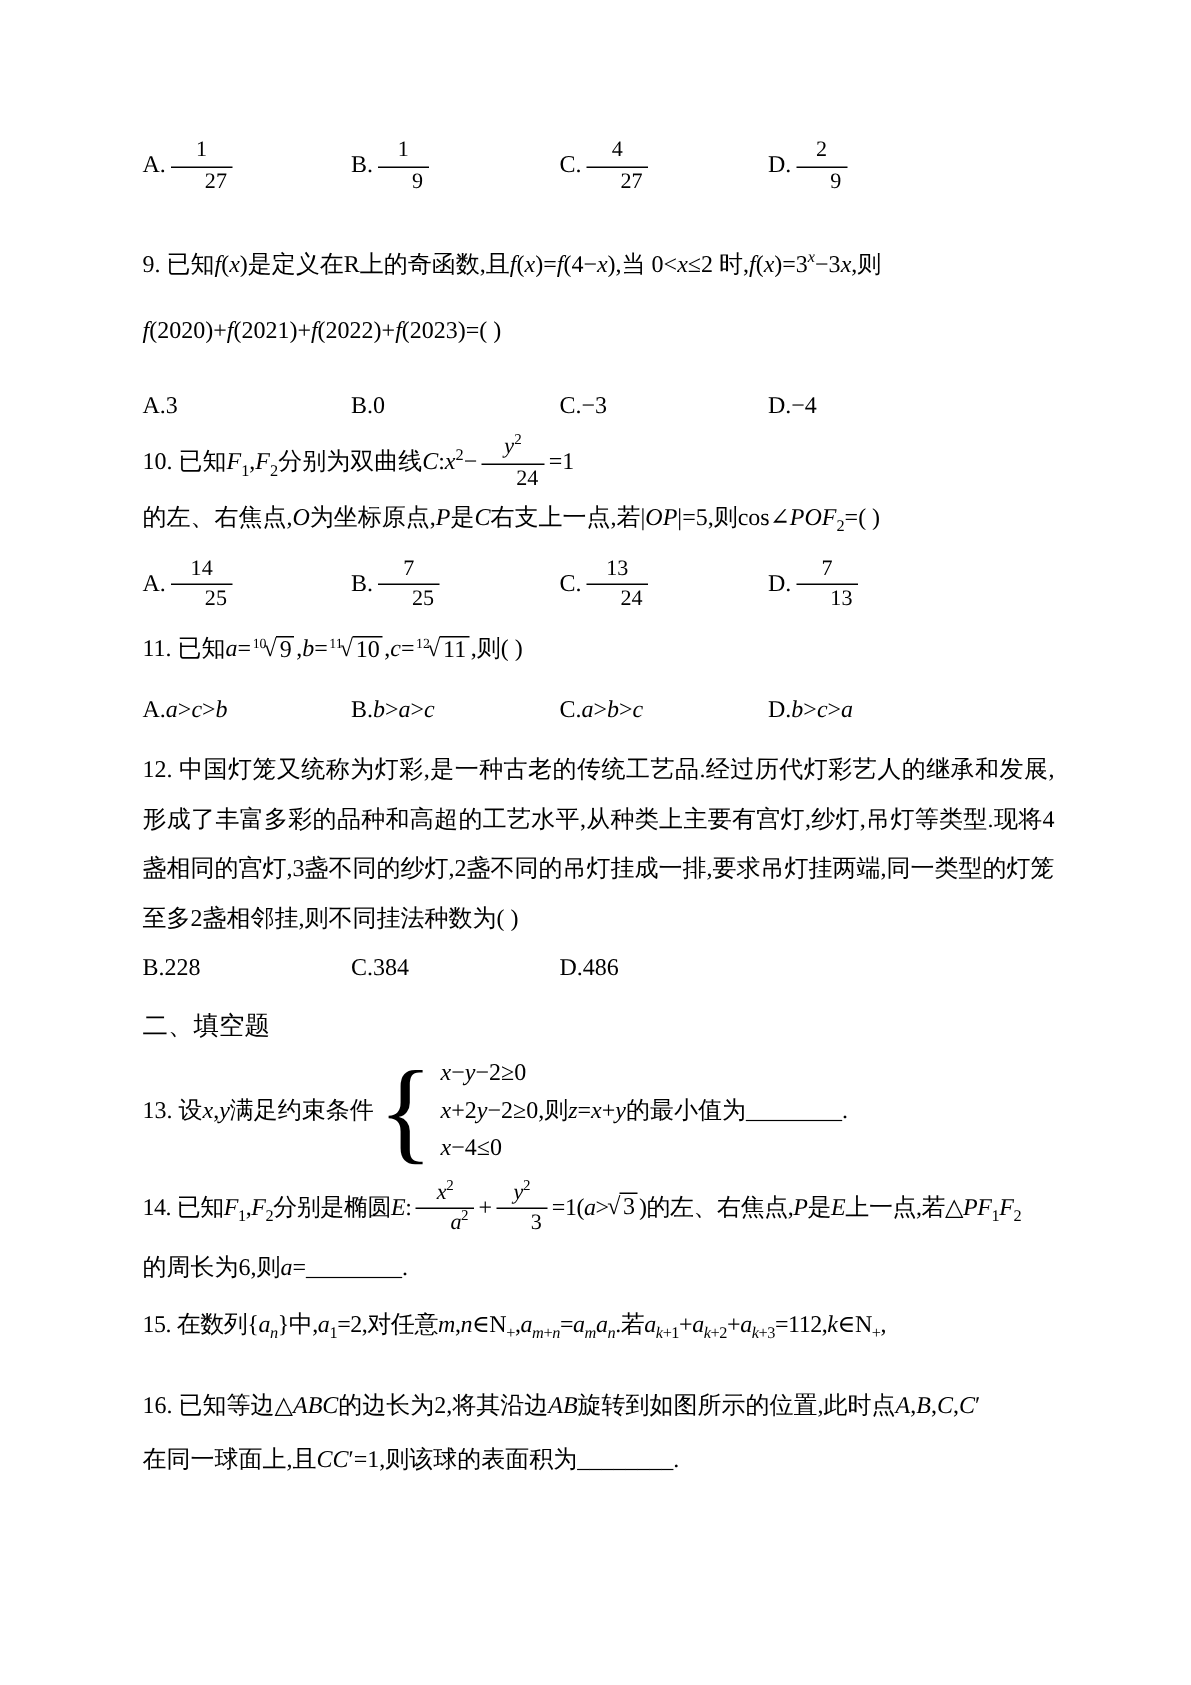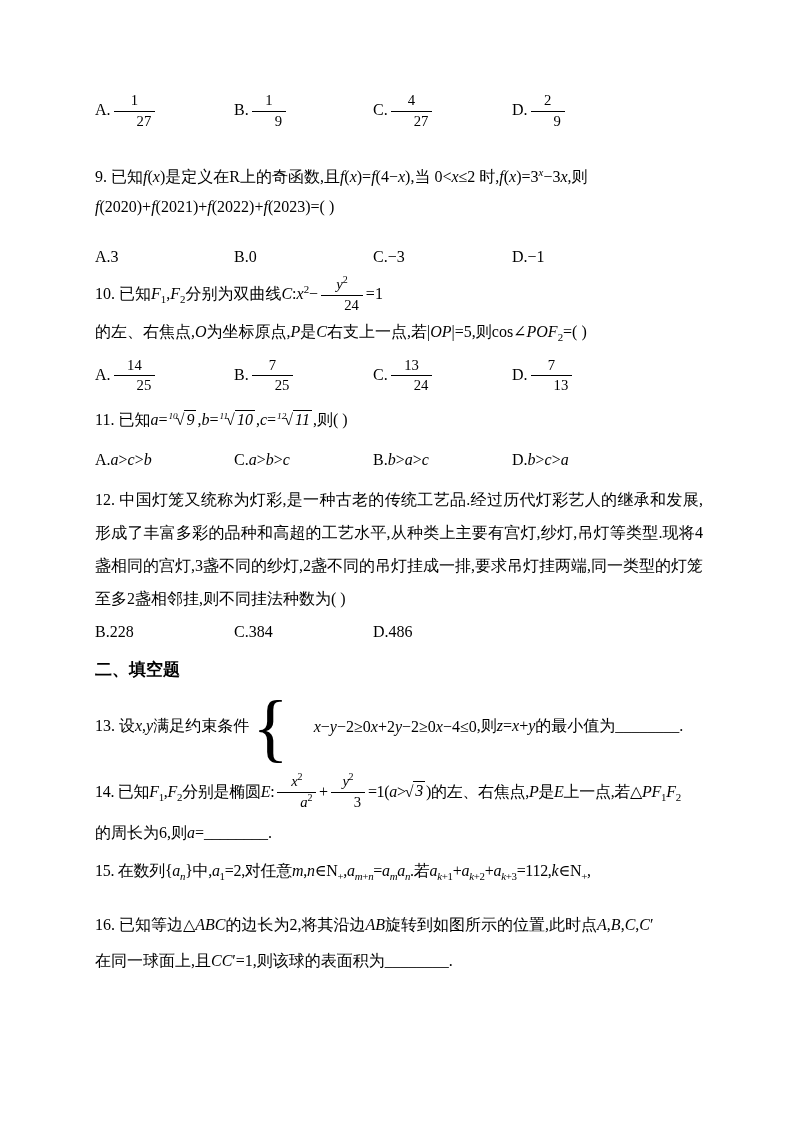--- a/index.html
+++ b/index.html
@@ -5,71 +5,71 @@
   *{margin:0;padding:0;box-sizing:border-box;}
   html,body{background:#ffffff;}
   .page{position:relative;width:794px;height:1123px;background:#ffffff;color:#000;
         font-family:"Liberation Serif","DejaVu Serif",serif;font-size:16px;overflow:hidden;}
   .content{position:absolute;left:95px;top:0;width:608px;}
   .line{line-height:30px;}
   .optrow{display:flex;align-items:center;line-height:30px;}
   .opt{width:139px;flex-shrink:0;}
   .opt:last-child{width:auto;}
   .para{text-align:justify;line-height:33px;}
-  .section{font-weight:bold;font-size:17px;line-height:30px;}
+  .section{font-weight:normal;font-size:17px;line-height:30px;}
   .q13{display:flex;align-items:center;}
-  .cases{display:inline-flex;flex-direction:row;margin-left:20px;}
+  .cases{display:inline-flex;flex-direction:column;}
   .cline{line-height:25px;white-space:nowrap;}
   .brace{font-size:76px;line-height:1;margin:0 5px 0 3px;}
   .fr{display:inline-block;vertical-align:middle;text-align:center;font-size:92%;margin:0 3px;}
   .fn{display:block;border-bottom:1px solid #000;padding:0 4px 1px;line-height:1.2;}
   .fd{display:block;padding:1px 4px 0;line-height:1.2;margin-left:19px;}
-  .rt{display:inline-block;white-space:nowrap;margin:0 1px;font-style:italic;}
+  .rt{display:inline-block;white-space:nowrap;margin:0 1px;}
   .ri{font-size:58%;vertical-align:0.6em;margin-right:-2px;}
   .rb{border-top:1px solid #000;padding:0 2px;}
   sup,sub{font-size:68%;line-height:0;}
   .mv{font-style:italic;}
   .tight{letter-spacing:-0.3px;}
 </style>
 </head>
 <body>
 
 <div class="page">
   <div class="content">
 
     <div class="optrow" style="margin-top:92px">
       <span class="opt">A.<span class="fr"><span class="fn">1</span><span class="fd">27</span></span></span>
       <span class="opt">B.<span class="fr"><span class="fn">1</span><span class="fd">9</span></span></span>
       <span class="opt">C.<span class="fr"><span class="fn">4</span><span class="fd">27</span></span></span>
       <span class="opt">D.<span class="fr"><span class="fn">2</span><span class="fd">9</span></span></span>
     </div>
 
     <div class="line" style="margin-top:32px">9. 已知<i class="mv">f</i>(<i class="mv">x</i>)是定义在R上的奇函数,且<i class="mv">f</i>(<i class="mv">x</i>)=<i class="mv">f</i>(4−<i class="mv">x</i>),当 0&lt;<i class="mv">x</i>≤2 时,<i class="mv">f</i>(<i class="mv">x</i>)=3<sup><i class="mv">x</i></sup>−3<i class="mv">x</i>,则</div>
-    <div class="line" style=""><i class="mv">f</i>(2020)+<i class="mv">f</i>(2021)+<i class="mv">f</i>(2022)+<i class="mv">f</i>(2023)=( )</div>
+    <div class="line" style="margin-top:14px"><i class="mv">f</i>(2020)+<i class="mv">f</i>(2021)+<i class="mv">f</i>(2022)+<i class="mv">f</i>(2023)=( )</div>
     <div class="optrow" style="margin-top:20px">
       <span class="opt">A.3</span>
       <span class="opt">B.0</span>
       <span class="opt">C.−3</span>
-      <span class="opt">D.−1</span>
+      <span class="opt">D.−4</span>
     </div>
 
     <div class="line" style="margin-top:4px">10. 已知<i class="mv">F</i><sub>1</sub>,<i class="mv">F</i><sub>2</sub>分别为双曲线<i class="mv">C</i>:<i class="mv">x</i><sup>2</sup>−<span class="fr"><span class="fn"><i class="mv">y</i><sup>2</sup></span><span class="fd">24</span></span>=1</div>
     <div class="line" style="margin-top:2px">的左、右焦点,<i class="mv">O</i>为坐标原点,<i class="mv">P</i>是<i class="mv">C</i>右支上一点,若|<i class="mv">OP</i>|=5,则cos∠<i class="mv">POF</i><sub>2</sub>=( )</div>
     <div class="optrow" style="margin-top:10px">
       <span class="opt">A.<span class="fr"><span class="fn">14</span><span class="fd">25</span></span></span>
       <span class="opt">B.<span class="fr"><span class="fn">7</span><span class="fd">25</span></span></span>
       <span class="opt">C.<span class="fr"><span class="fn">13</span><span class="fd">24</span></span></span>
       <span class="opt">D.<span class="fr"><span class="fn">7</span><span class="fd">13</span></span></span>
     </div>
 
     <div class="line" style="margin-top:6px">11. 已知<i class="mv">a</i>=<span class="rt"><span class="ri">10</span><span class="rs">√</span><span class="rb">9</span></span>,<i class="mv">b</i>=<span class="rt"><span class="ri">11</span><span class="rs">√</span><span class="rb">10</span></span>,<i class="mv">c</i>=<span class="rt"><span class="ri">12</span><span class="rs">√</span><span class="rb">11</span></span>,则( )</div>
     <div class="optrow" style="margin-top:10px">
       <span class="opt">A.<i class="mv">a</i>&gt;<i class="mv">c</i>&gt;<i class="mv">b</i></span>
+      <span class="opt">B.<i class="mv">b</i>&gt;<i class="mv">a</i>&gt;<i class="mv">c</i></span>
       <span class="opt">C.<i class="mv">a</i>&gt;<i class="mv">b</i>&gt;<i class="mv">c</i></span>
-      <span class="opt">B.<i class="mv">b</i>&gt;<i class="mv">a</i>&gt;<i class="mv">c</i></span>
       <span class="opt">D.<i class="mv">b</i>&gt;<i class="mv">c</i>&gt;<i class="mv">a</i></span>
     </div>
 
     <div class="para" style="margin-top:8px">12. 中国灯笼又统称为灯彩,是一种古老的传统工艺品.经过历代灯彩艺人的继承和发展,形成了丰富多彩的品种和高超的工艺水平,从种类上主要有宫灯,纱灯,吊灯等类型.现将4盏相同的宫灯,3盏不同的纱灯,2盏不同的吊灯挂成一排,要求吊灯挂两端,同一类型的灯笼至多2盏相邻挂,则不同挂法种数为( )</div>
     <div class="optrow" style="margin-top:2px">
       <span class="opt">B.228</span>
       <span class="opt">C.384</span>
       <span class="opt">D.486</span>
     </div>
 

